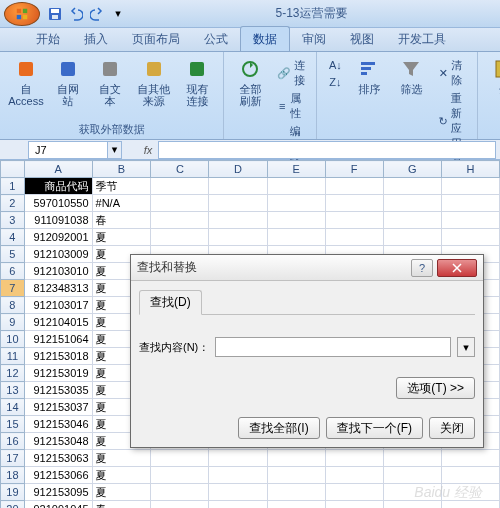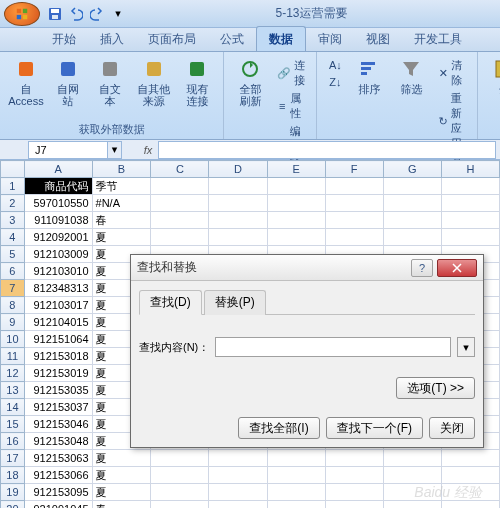--- a/index.html
+++ b/index.html
@@ -3,23 +3,23 @@
 <meta charset="utf-8">
 <style>
 *{box-sizing:border-box;margin:0;padding:0;font-family:"Microsoft YaHei","SimSun",Arial,sans-serif;font-size:11px}
 body{background:#fff;width:500px;height:508px;overflow:hidden;position:relative}
 .title-bar{height:28px;background:linear-gradient(#dce8f7,#bdd6f0);display:flex;align-items:center;padding:2px 4px;border-bottom:1px solid #9ab8dc}
 .office-btn{width:36px;height:24px;background:radial-gradient(circle at 40% 35%,#ff9a3a,#d4531e);border-radius:50%;border:1px solid #8a4a1a;margin-right:6px;display:flex;align-items:center;justify-content:center}
 .office-btn svg{width:14px;height:14px}
 .qat{display:flex;gap:3px;align-items:center}
 .qat-btn{width:18px;height:18px;display:flex;align-items:center;justify-content:center;border-radius:2px}
 .title-text{flex:1;text-align:center;color:#3a5a8a;font-size:12px}
-.ribbon-tabs{height:24px;background:linear-gradient(#dce8f7,#c8dbf0);display:flex;align-items:flex-end;padding-left:40px;border-bottom:1px solid #8aa8cc}
+.ribbon-tabs{height:24px;background:linear-gradient(#dce8f7,#c8dbf0);display:flex;align-items:flex-end;padding-left:24px;border-bottom:1px solid #8aa8cc}
 .tab{padding:4px 12px 3px;color:#3a5a8a;cursor:pointer;border-radius:3px 3px 0 0;font-size:12px}
-.tab.active{background:#c0daf5;border:1px solid #8aa8cc;border-bottom:none;color:#15428b;font-weight:bold}
+.tab.active{background:#c0daf5;border:1px solid #8aa8cc;border-bottom:none;color:#15428b;font-weight:normal}
 .ribbon{height:88px;background:linear-gradient(#d5e6f8,#c0daf5);border-bottom:1px solid #8aa8cc;display:flex}
 .group{border-right:1px solid #a8c0dc;padding:3px 6px 2px;display:flex;flex-direction:column;justify-content:space-between}
 .group-label{text-align:center;color:#3a5a8a;font-size:11px;padding-top:2px}
 .group-body{display:flex;gap:2px;flex:1}
 .rbtn{display:flex;flex-direction:column;align-items:center;padding:2px 4px;border-radius:3px;cursor:pointer;min-width:40px}
 .rbtn-ico{width:24px;height:24px;display:flex;align-items:center;justify-content:center;margin-bottom:2px}
 .rbtn-lbl{font-size:11px;text-align:center;color:#2a4a7a;line-height:12px}
 .small-stack{display:flex;flex-direction:column;gap:1px;padding:2px}
 .srow{display:flex;align-items:center;gap:3px;padding:1px 3px;font-size:11px;color:#2a4a7a;cursor:pointer;border-radius:2px}
 .sico{width:14px;height:14px;display:flex;align-items:center;justify-content:center}
@@ -494,21 +494,20 @@
     <div class="dlg-help">?</div>
     <div class="dlg-close">
         <svg width="10" height="10" viewBox="0 0 10 10">
           <path d="M1 1l8 8M9 1l-8 8" stroke="#fff" stroke-width="1.5"></path>
         </svg>
       </div>
   </div>
   <div class="dlg-body">
     <div class="dlg-tabs">
       <div class="dlg-tab active">查找(D)</div>
-      <div class="dlg-tab inactive">替换(P)</div>
     </div>
     <div class="dlg-row">
       <span>查找内容(N)：</span>
       <input class="dlg-input" value="" style="">
       <div class="dlg-dd">▾</div>
     </div>
     <div class="dlg-opt">
       <div class="dlg-btn">选项(T) &gt;&gt;</div>
     </div>
   </div>

